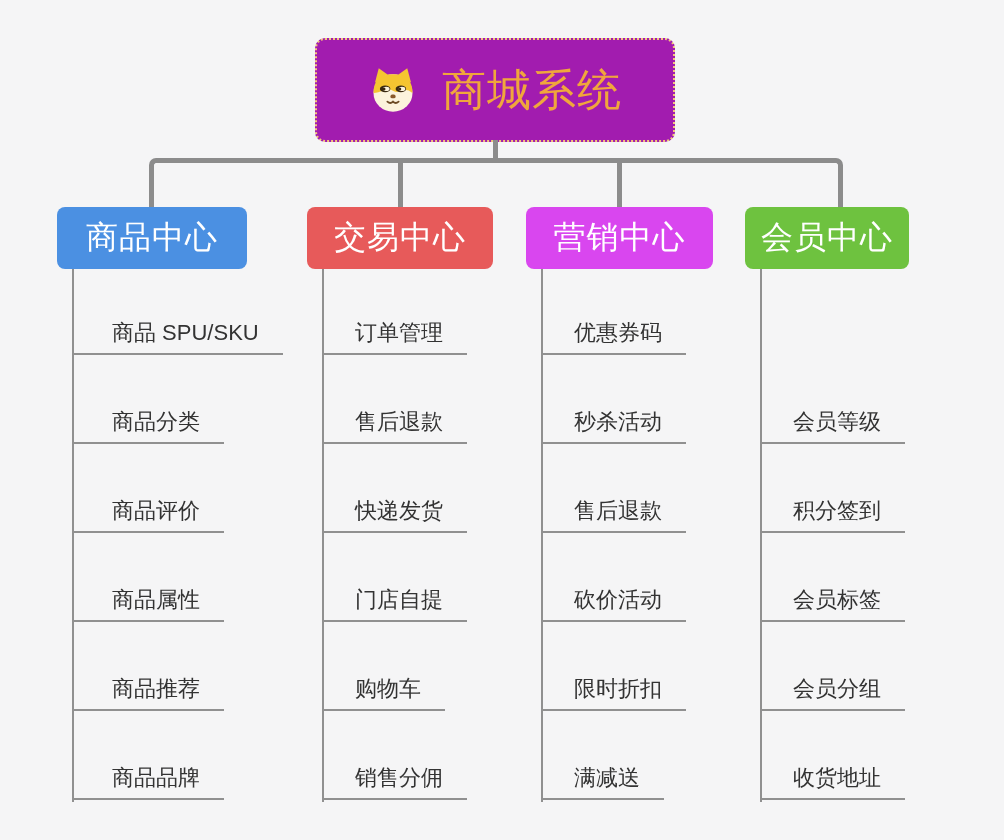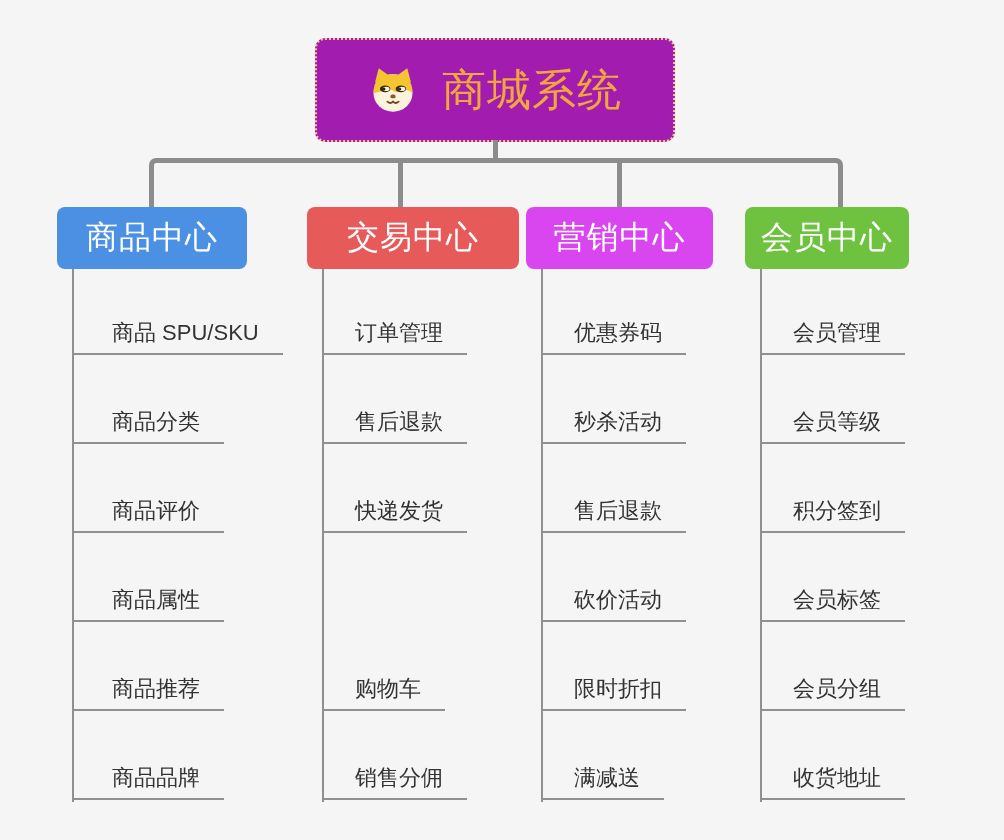--- a/index.html
+++ b/index.html
@@ -40,21 +40,21 @@
   .conn-drop-1{left:398px;top:160px;width:5px;height:48px;}
   .conn-drop-2{left:617px;top:160px;width:5px;height:48px;}
   
   .branch-box{
     position:absolute;top:207px;height:62px;border-radius:8px;
     color:#FFFFFF;font-size:32px;letter-spacing:1px;
     display:flex;align-items:center;justify-content:center;
     box-sizing:border-box;cursor:pointer;white-space:nowrap;
   }
   .b0{left:57px;width:190px;}
-  .b1{left:307px;width:212px;}
+  .b1{left:307px;width:186px;}
   .b2{left:526px;width:187px;}
   .b3{left:745px;width:164px;}
   
   .vline{position:absolute;top:269px;height:533px;width:2px;background:#909090;}
   .v0{left:72px;}
   .v1{left:322px;}
   .v2{left:541px;}
   .v3{left:760px;}
   
   .item{
@@ -112,34 +112,34 @@
   <div class="item c0 r2">商品评价</div>
   <div class="item c0 r3">商品属性</div>
   <div class="item c0 r4">商品推荐</div>
   <div class="item c0 r5">商品品牌</div>
 
   <div class="branch-box b1" style="background: rgb(231, 90, 90);">交易中心</div>
   <div class="vline v1"></div>
   <div class="item c1 r0">订单管理</div>
   <div class="item c1 r1">售后退款</div>
   <div class="item c1 r2">快递发货</div>
+  <div class="item c1 r3">门店自提</div>
   <div class="item c1 r4">购物车</div>
   <div class="item c1 r5">销售分佣</div>
 
   <div class="branch-box b2" style="background: #d946ef;">营销中心</div>
   <div class="vline v2"></div>
   <div class="item c2 r0">优惠券码</div>
   <div class="item c2 r1">秒杀活动</div>
   <div class="item c2 r2">售后退款</div>
   <div class="item c2 r3">砍价活动</div>
   <div class="item c2 r4">限时折扣</div>
   <div class="item c2 r5">满减送</div>
 
   <div class="branch-box b3" style="background: rgb(110, 194, 63);">会员中心</div>
   <div class="vline v3"></div>
-  <div class="item c3 r0">会员管理</div>
   <div class="item c3 r1">会员等级</div>
   <div class="item c3 r2">积分签到</div>
   <div class="item c3 r3">会员标签</div>
   <div class="item c3 r4">会员分组</div>
   <div class="item c3 r5">收货地址</div>
 
 </div>
 
 </body></html>

